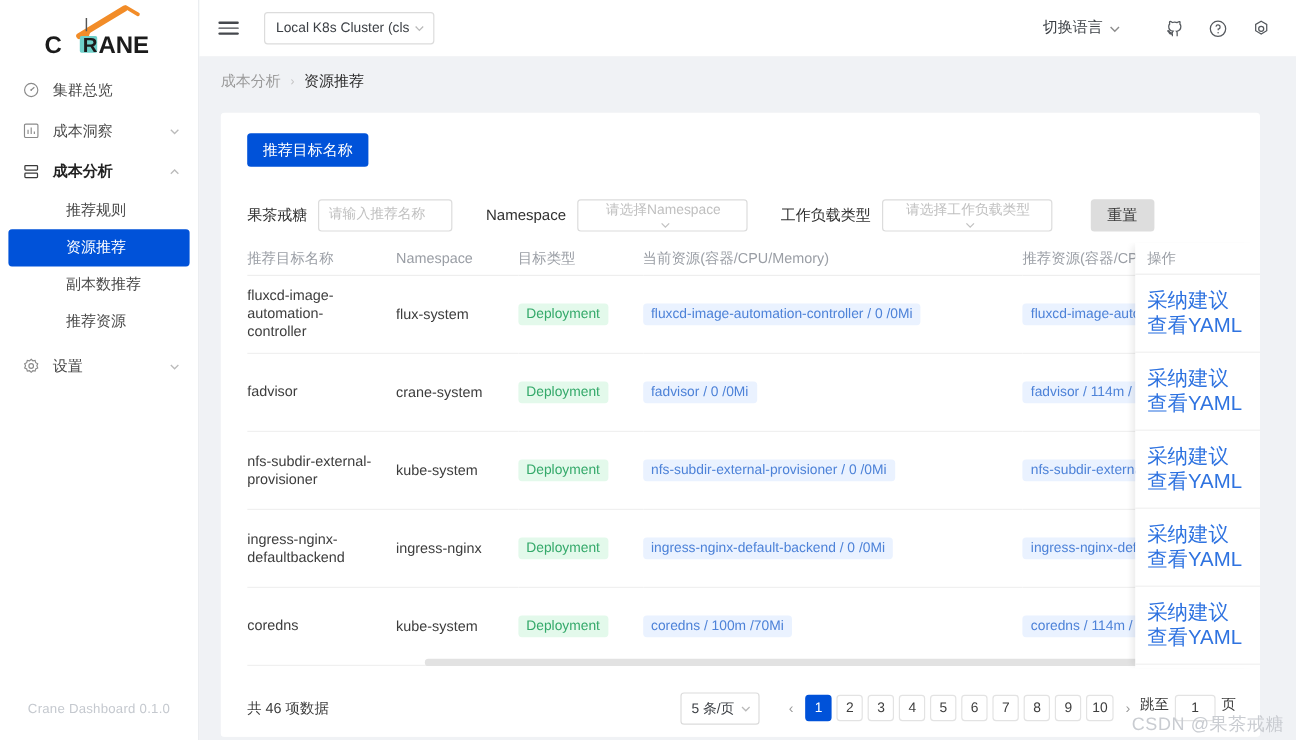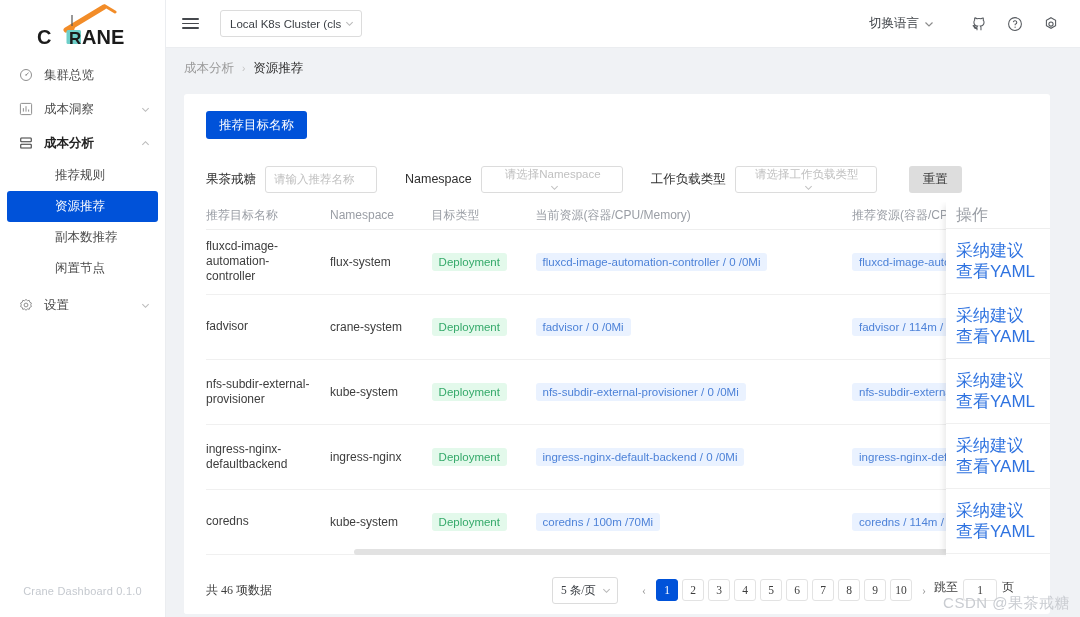--- a/index.html
+++ b/index.html
@@ -328,21 +328,21 @@
     height: 355px;
     background: #fff;
     box-shadow: -5px 0 6px -3px rgba(0,0,0,.09);
     z-index: 5;
   }
   .action-head {
     height: 27px;
     border-bottom: 1px solid #eeeeee;
     display: flex; align-items: center;
     padding-left: 10px;
-    font-size: 16px;
+    font-size: 12px;
     color: #9a9ea5;
   }
   .action-cell {
     height: 65px;
     border-bottom: 1px solid #f0f0f0;
     display: flex;
     flex-direction: column;
     justify-content: center;
     gap: 7px;
     padding-left: 10px;
@@ -368,28 +368,27 @@
     top: 3px;
     width: 680px;
     height: 6px;
     background: #e2e2e2;
     border-radius: 3px;
   }
 
   
   .pager {
     position: absolute;
-    left: 0; right: 16px;
+    left: 0; right: 0;
     bottom: 0;
     height: 48px;
     display: flex;
     align-items: center;
     padding: 0 20px 0 22px;
     background: #fff;
-    font-family: Liberation Serif, serif;
   }
   .pager .total { font-size: 12px; color: #3d3d3d; }
   .pager .sp { flex: 1 1 auto; }
   .page-size {
     width: 66px; height: 27px;
     border: 1px solid #dcdcdc;
     border-radius: 3px;
     display: flex; align-items: center;
     padding: 0 6px 0 8px;
     font-size: 11.5px;
@@ -522,21 +521,21 @@
       <div class="nav-sub">
         <span>推荐规则</span>
       </div>
       <div class="nav-sub active">
         <span>资源推荐</span>
       </div>
       <div class="nav-sub">
         <span>副本数推荐</span>
       </div>
       <div class="nav-sub">
-        <span>闲置节点</span>
+        <span>推荐资源</span>
       </div>
 
       <div class="nav-item" style="margin-top:4px">
         <span class="ico">
           <svg width="14" height="14" viewBox="0 0 16 16" fill="none" stroke="currentColor" stroke-width="1.1">
             <circle cx="8" cy="8" r="2.2"></circle>
             <path d="M8 1.6 L9.6 3.1 L11.7 2.7 L12.3 4.8 L14.2 5.8 L13.4 7.8 L14.2 9.8 L12.3 10.8 L11.7 12.9 L9.6 12.5 L8 14 L6.4 12.5 L4.3 12.9 L3.7 10.8 L1.8 9.8 L2.6 7.8 L1.8 5.8 L3.7 4.8 L4.3 2.7 L6.4 3.1 Z"></path>
           </svg>
         </span>
         <span class="lbl">设置</span>

